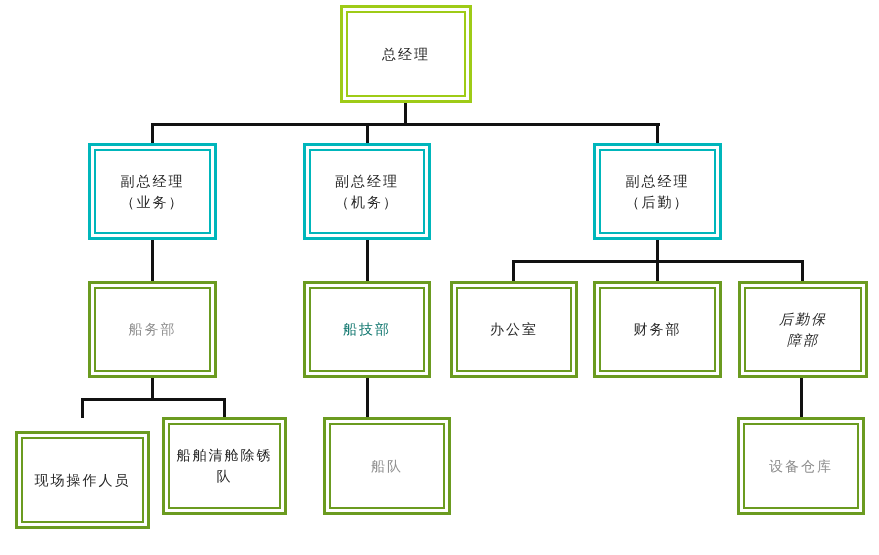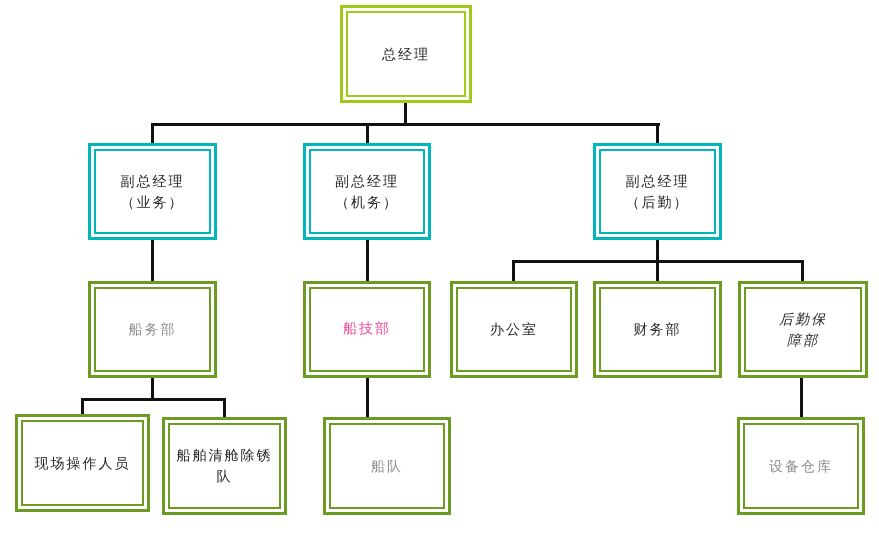--- a/index.html
+++ b/index.html
@@ -93,40 +93,40 @@
 （后勤）</span>
       </div>
     </div>
     <div class="node" style="left: 88px; top: 281px; width: 129px; height: 97px; border: 3px solid rgb(107, 155, 32);">
       <div class="node-inner" style="border: 2px solid rgb(107, 155, 32);">
         <span class="node-label muted" style="color: rgb(143, 143, 143);">船务部</span>
       </div>
     </div>
     <div class="node" style="left: 303px; top: 281px; width: 128px; height: 97px; border: 3px solid rgb(107, 155, 32);">
       <div class="node-inner" style="border: 2px solid rgb(107, 155, 32);">
-        <span class="node-label muted" style="color: #ec4899; font-family: Liberation Mono, monospace;">船技部</span>
+        <span class="node-label muted" style="color: #0f766e;">船技部</span>
       </div>
     </div>
     <div class="node" style="left: 450px; top: 281px; width: 128px; height: 97px; border: 3px solid rgb(107, 155, 32);">
       <div class="node-inner" style="border: 2px solid rgb(107, 155, 32);">
         <span class="node-label" style="color: rgb(38, 38, 38);">办公室</span>
       </div>
     </div>
     <div class="node" style="left: 593px; top: 281px; width: 129px; height: 97px; border: 3px solid rgb(107, 155, 32);">
       <div class="node-inner" style="border: 2px solid rgb(107, 155, 32);">
         <span class="node-label" style="color: rgb(38, 38, 38);">财务部</span>
       </div>
     </div>
     <div class="node" style="left: 738px; top: 281px; width: 130px; height: 97px; border: 3px solid rgb(107, 155, 32);">
       <div class="node-inner" style="border: 2px solid rgb(107, 155, 32); font-style: italic;">
         <span class="node-label" style="color: rgb(38, 38, 38);">后勤保
 障部</span>
       </div>
     </div>
-    <div class="node" style="left: 15px; top: 414px; width: 135px; height: 98px; border: 3px solid rgb(107, 155, 32);">
+    <div class="node" style="left: 15px; top: 431px; width: 135px; height: 98px; border: 3px solid rgb(107, 155, 32);">
       <div class="node-inner" style="border: 2px solid rgb(107, 155, 32);">
         <span class="node-label" style="color: rgb(38, 38, 38);">现场操作人员</span>
       </div>
     </div>
     <div class="node" style="left: 162px; top: 417px; width: 125px; height: 98px; border: 3px solid rgb(107, 155, 32);">
       <div class="node-inner" style="border: 2px solid rgb(107, 155, 32);">
         <span class="node-label" style="color: rgb(38, 38, 38);">船舶清舱除锈队</span>
       </div>
     </div>
     <div class="node" style="left: 303px; top: 417px; width: 128px; height: 98px; border: 3px solid rgb(107, 155, 32); margin-left: 20px;">

